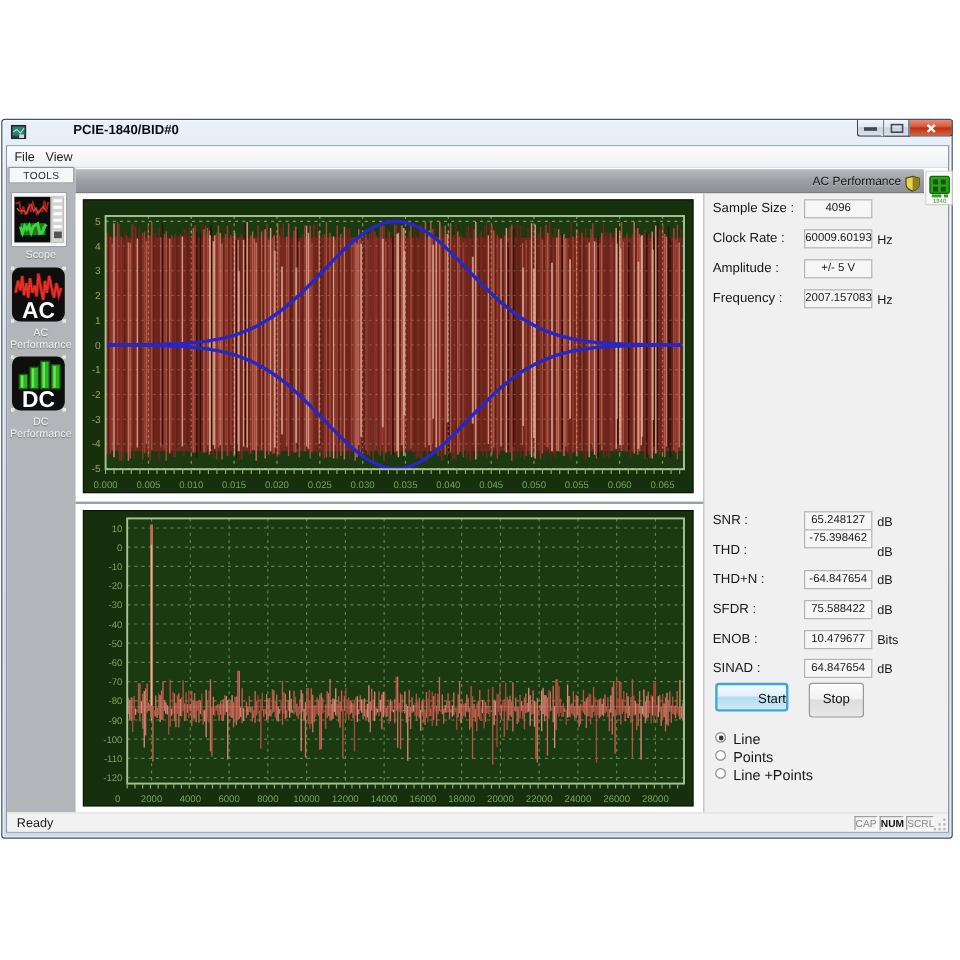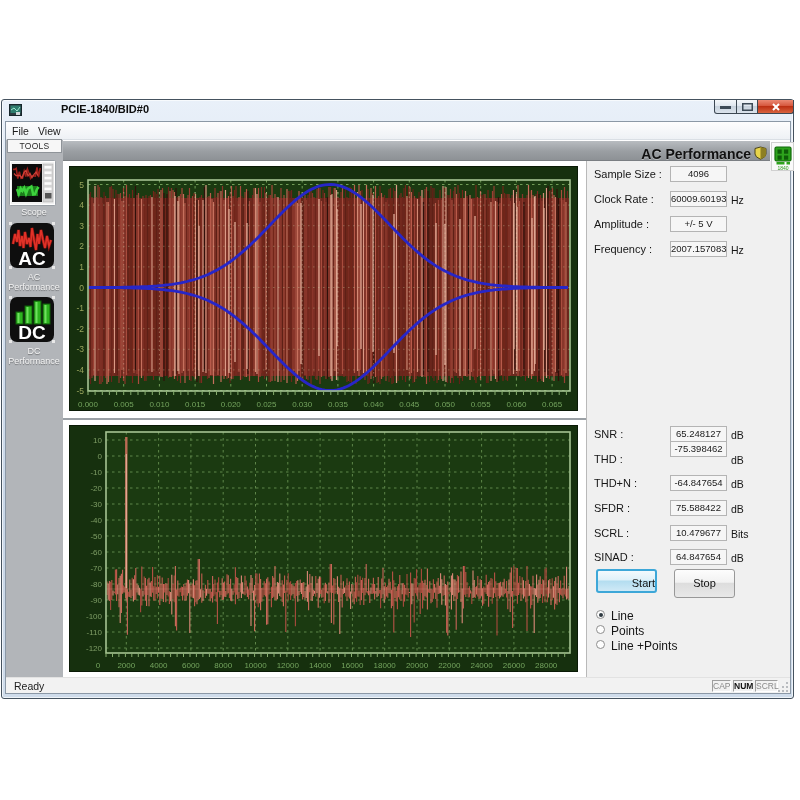--- a/index.html
+++ b/index.html
@@ -11,33 +11,33 @@
 .wbtn { top:100px; height:14px; border:1px solid #3c4752; border-top:none; }
 #bmin { left:714px; width:23px; border-radius:0 0 0 3px; background:linear-gradient(#f4f7fa,#dfe6ee 45%,#c8d2dd 50%,#dbe3ec); }
 #bmax { left:737px; width:21px; border-left:none; background:linear-gradient(#f4f7fa,#dfe6ee 45%,#c8d2dd 50%,#dbe3ec); }
 #bclose { left:758px; width:36px; border-left:none; border-radius:0 0 3px 0; background:linear-gradient(#eb8973,#d6573d 45%,#bd3013 50%,#d8633f); }
 #client { left:5px; top:121px; width:786px; height:573px; background:#ffffff; border:1px solid #8b98a6; }
 #menubar { left:6px; top:122px; width:784px; height:18px; background:linear-gradient(#fdfdfe,#eef1f5); border-bottom:1px solid #dadfe5; font-size:10.5px; color:#1a1a1a;text-decoration:underline; }
 #menubar span { position:absolute; top:3px; }
 #sidebar { left:6px; top:140px; width:57px; height:537px; background:#b2b5b9; }
 #toolstab { left:7px; top:139px; width:55px; height:14px; background:#f7f7f7; border:1px solid #8f9499; font-size:8.5px; color:#2a2a2a; text-align:center; line-height:13px; letter-spacing:0.3px; }
 #header { left:63px; top:141px; width:707px; height:20px; background:linear-gradient(#b8bcc0,#9a9ea2 55%,#8d9195); border-bottom:1px solid #7a7e82; }
-#header span { position:absolute; right:19px; top:4.5px; font-size:14px; font-weight:bold; color:#111; text-shadow:0 1px 0 rgba(255,255,255,0.35); }
+#header span { position:absolute; right:19px; top:4.5px; font-size:10px; font-weight:normal; color:#111; text-shadow:0 1px 0 rgba(255,255,255,0.35); }
 #content { left:63px; top:161px; width:727px; height:516px; background:#ffffff; }
 #rpanel { left:587px; top:161px; width:203px; height:516px; background:#f0f0f0; }
 #vline { left:586px; top:161px; width:1px; height:516px; background:#b9b9b9; }
 #splitter { left:63px; top:417.5px; width:523px; height:2px; background:#9aa0a5; }
 #statusbar { left:6px; top:677px; width:784px; height:16px; background:#f2f2f2; border-top:1px solid #e2e2e2; font-size:10.5px; color:#1c1c1c; }
 .iconlabel { left:5px; width:58px; text-align:center; font-size:9px; color:#f4f4f4; text-shadow:0 1px 1px rgba(0,0,0,0.4); }
 .flabel { position:absolute; left:594px; font-size:11px; color:#161616; }
 .fbox { position:absolute; left:670px; width:57px; height:16px; background:#f6f6f6; border:1px solid #b4b4b4; font-size:9.5px; color:#1a1a1a; text-align:center; line-height:14px; }
 .funit { position:absolute; left:731px; font-size:10.5px; color:#161616; }
 #bstart { left:596px; top:569px; width:61px; height:24px; border:2px solid #3da7d8; border-radius:3px;
   background:linear-gradient(#f3fafd,#dff1f9 45%,#b3ddf0 50%,#cfe9f6); font-size:11px; color:#111; text-align:right; line-height:25px; }
-#bstop { left:674px; top:569px; width:61px; height:29px; border:1px solid #989898; border-radius:3px;
+#bstop { left:674px; top:569px; width:46px; height:29px; border:1px solid #989898; border-radius:3px;
   background:linear-gradient(#fdfdfd,#f2f2f2 45%,#dddddd 50%,#e8e8e8); font-size:11px; color:#111; text-align:center; line-height:27px; }
 .radio { position:absolute; left:596px; width:9px; height:9px; border-radius:50%; border:1px solid #8e8e8e; background:#fdfdfd; }
 .radio.sel::after { content:""; position:absolute; left:1.5px; top:1.5px; width:4px; height:4px; border-radius:50%; background:#2f3a42; }
 .rlabel { position:absolute; left:611px; font-size:12px; color:#161616; }
 .kbox { position:absolute; top:680px; height:12px; border:1px solid; border-color:#9e9e9e #ffffff #ffffff #9e9e9e; font-size:8.5px; text-align:center; line-height:11px; background:#f2f2f2; }
 </style></head>
 <body>
 <div class="abs" id="win"></div>
 <div class="abs wbtn" id="bmin"></div>
 <div class="abs wbtn" id="bmax"></div>
@@ -1177,21 +1177,21 @@
 <div class="funit" style="top:429px">dB</div>
 <div class="flabel" style="top:453px">THD :</div>
 <div class="fbox" style="top:441px">-75.398462</div>
 <div class="funit" style="top:454px">dB</div>
 <div class="flabel" style="top:477px">THD+N :</div>
 <div class="fbox" style="top:475px">-64.847654</div>
 <div class="funit" style="top:478px">dB</div>
 <div class="flabel" style="top:502px">SFDR :</div>
 <div class="fbox" style="top:500px">75.588422</div>
 <div class="funit" style="top:503px">dB</div>
-<div class="flabel" style="top:527px">SCRL :</div>
+<div class="flabel" style="top:527px">ENOB :</div>
 <div class="fbox" style="top:525px">10.479677</div>
 <div class="funit" style="top:528px">Bits</div>
 <div class="flabel" style="top:551px">SINAD :</div>
 <div class="fbox" style="top:549px">64.847654</div>
 <div class="funit" style="top:552px">dB</div>
 <div class="abs" id="bstart">Start</div>
 <div class="abs" id="bstop">Stop</div>
 <div class="radio sel" style="top:610px"></div>
 <div class="rlabel" style="top:609px">Line</div>
 <div class="radio" style="top:624.5px"></div>

